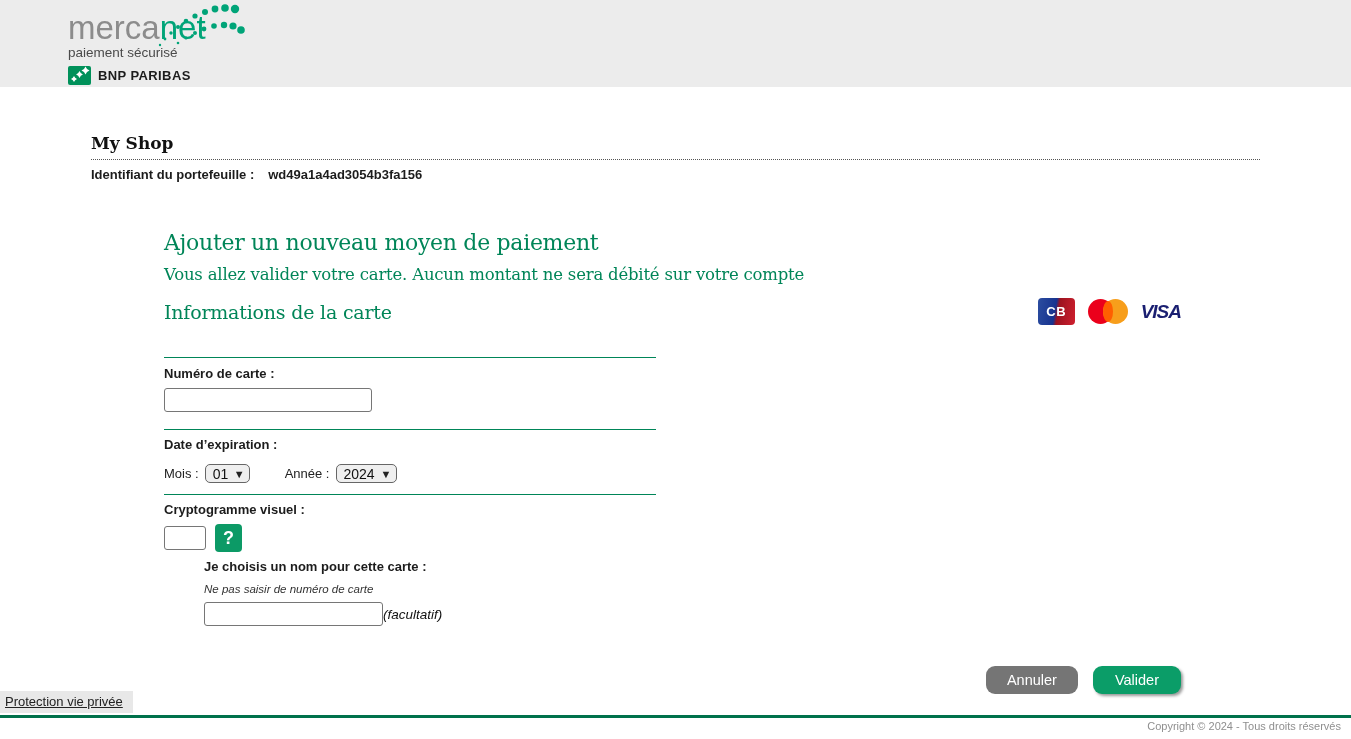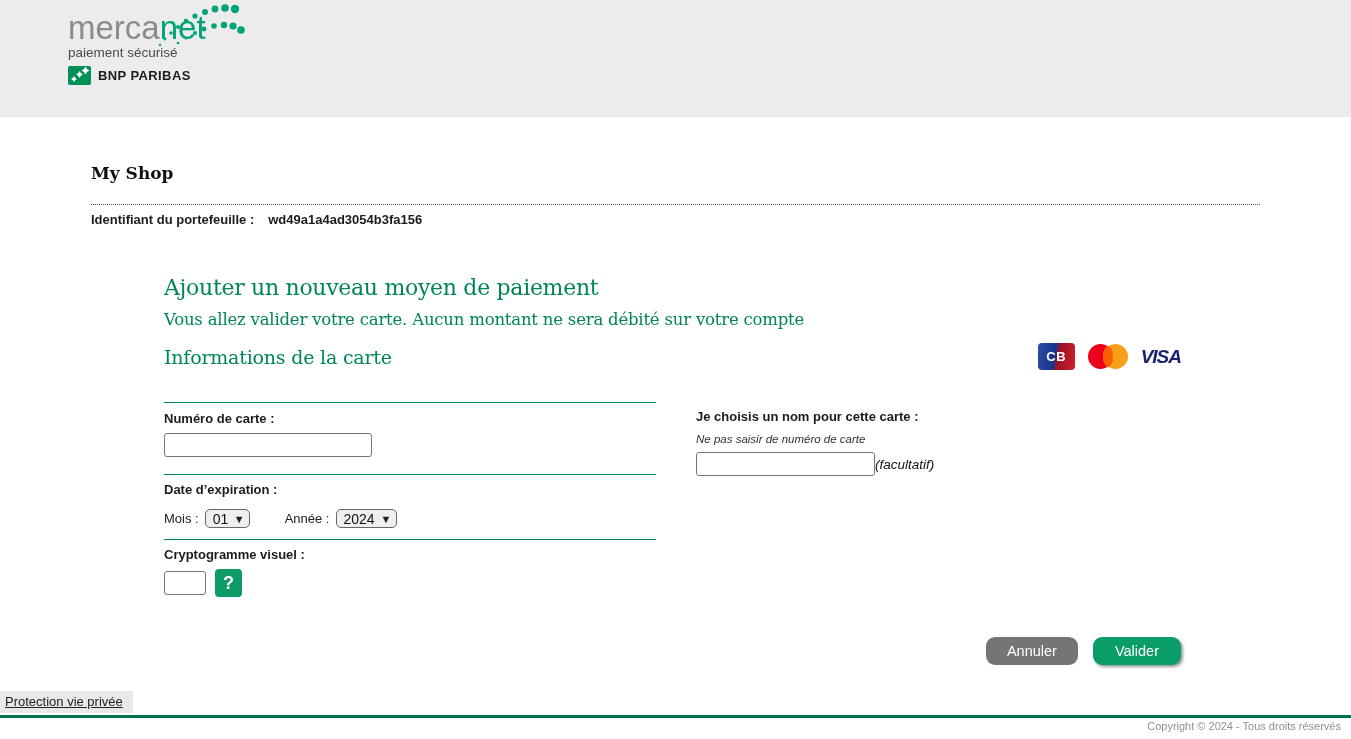--- a/index.html
+++ b/index.html
@@ -8,21 +8,21 @@
     width: 1351px; height: 739px;
     background: #ffffff;
     font-family: "Liberation Sans", sans-serif;
     position: relative;
     overflow: hidden;
     color: #222;
   }
 
   
   .topbar {
-    height: 117px;
+    height: 87px;
     background: #ececec;
     padding: 13px 0 0 68px;
   }
   .logo-wrap { position: relative; width: 260px; }
   .brand-text {
     font-size: 33px; line-height: 30px;
     color: #8c8c8c; letter-spacing: 0;
   }
   .brand-text .brand-net { color: #00a478; }
   .logo-swoosh { position: absolute; left: 88px; top: -14px; }
@@ -30,21 +30,21 @@
   .bank-row { display: flex; align-items: center; gap: 7px; margin-top: 6px; }
   .bank-name { font-weight: bold; font-size: 13px; color: #1c1c1c; letter-spacing: 0.4px; }
 
   
   .shop-title {
     font-family: "DejaVu Serif", serif;
     font-weight: bold; font-size: 17px; color: #111;
     margin: 46px 0 0 91px;
   }
   .wallet-row {
-    margin: 21px 0 0 91px;
+    margin: 6px 0 0 91px;
     width: 1169px;
     border-top: 1px dotted #555;
     padding-top: 7px;
     font-size: 13px; font-weight: bold; color: #1c1c1c;
   }
   .wallet-id { margin-left: 14px; }
 
   
   .payment-area { margin: 48px 0 0 164px; width: 1017px; }
   .form-title {
@@ -73,21 +73,21 @@
   .mc-card { position: relative; width: 40px; height: 25px; }
   .mc-red   { position: absolute; left: 0; top: 0; width: 25px; height: 25px; border-radius: 50%; background: #EB001B; }
   .mc-orange{ position: absolute; right: 0; top: 0; width: 25px; height: 25px; border-radius: 50%; background: #F79E1B; }
   .mc-lens  { position: absolute; left: 15px; top: 2px; width: 10px; height: 21px; background: #FF5F00; border-radius: 50% / 50%; }
   .visa-card {
     font-size: 19px; font-weight: bold; font-style: italic;
     color: #1A1F71; letter-spacing: -1px;
   }
 
   
-  .form-columns { display: flex; margin-top: 32px; align-items: flex-start; }
+  .form-columns { display: flex; margin-top: 32px; align-items: flex-start; flex-direction: column; }
   .col-left { width: 492px; }
   .col-right { margin-left: 40px; padding-top: 7px; }
 
   .fgroup { border-top: 1px solid #008558; }
   .flabel { font-size: 13px; font-weight: bold; color: #1c1c1c; }
   .g1 { padding: 8px 0 17px 0; }
   .g2 { padding: 7px 0 11px 0; }
   .g3 { padding: 7px 0 0 0; }
 
   input[type="text"] {

